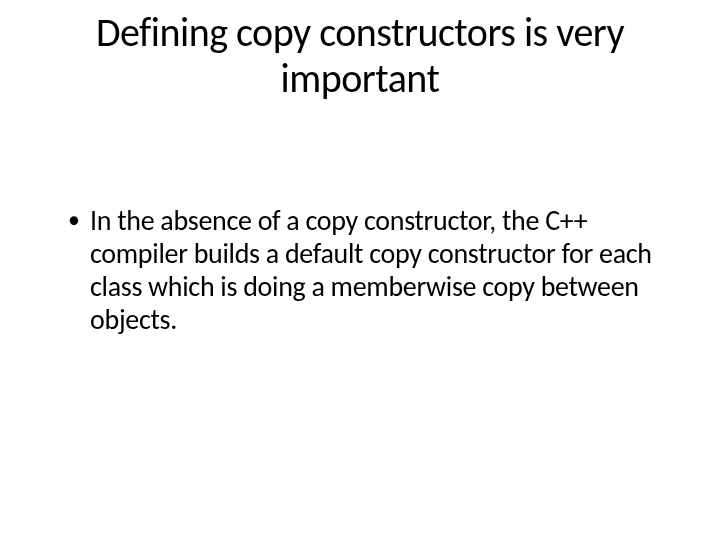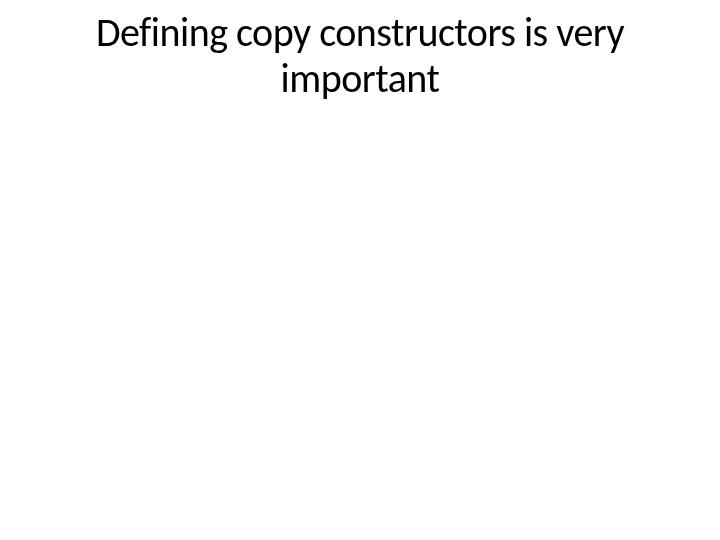--- a/index.html
+++ b/index.html
@@ -38,13 +38,14 @@
     font-size: 24px;
     line-height: 1.3;
   }
 </style>
 </head>
 <body>
 
 <h1 class="title">Defining copy constructors is very important</h1>
 
 <ul class="bullets">
+  <li>In the absence of a copy constructor, the C++  compiler builds a default copy constructor for each class which is doing a memberwise copy between objects.</li>
 </ul>
 
 </body></html>

